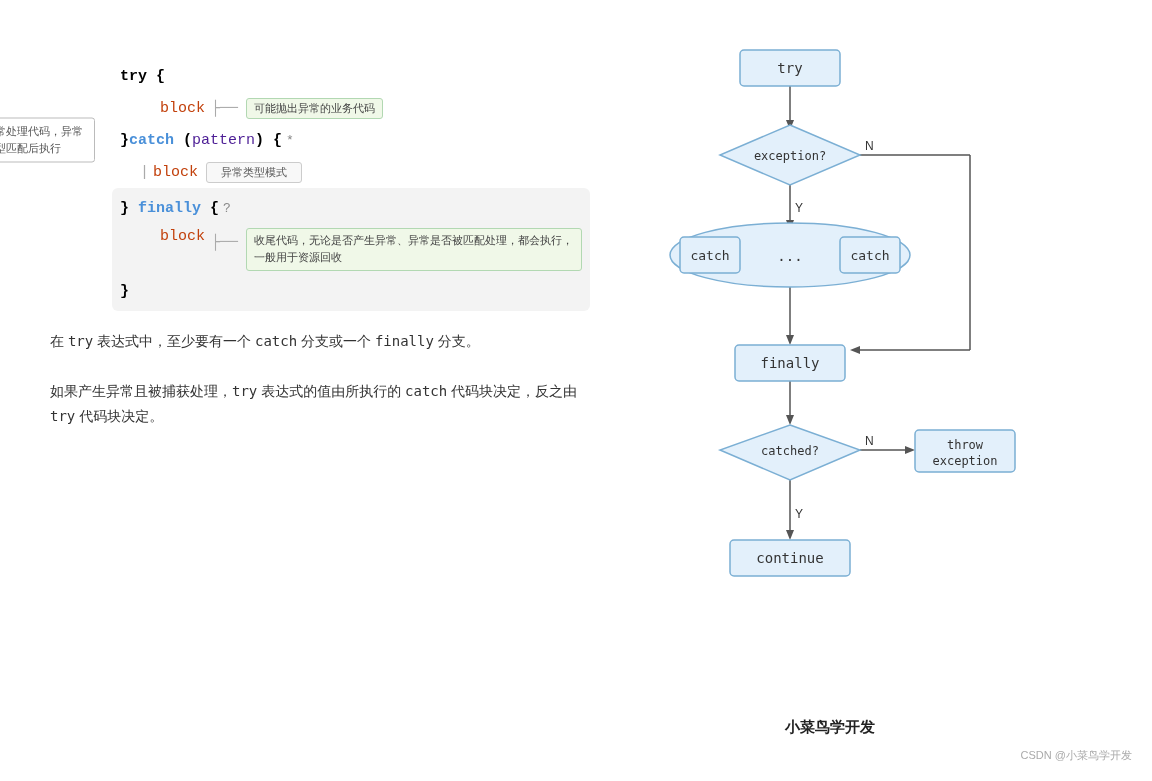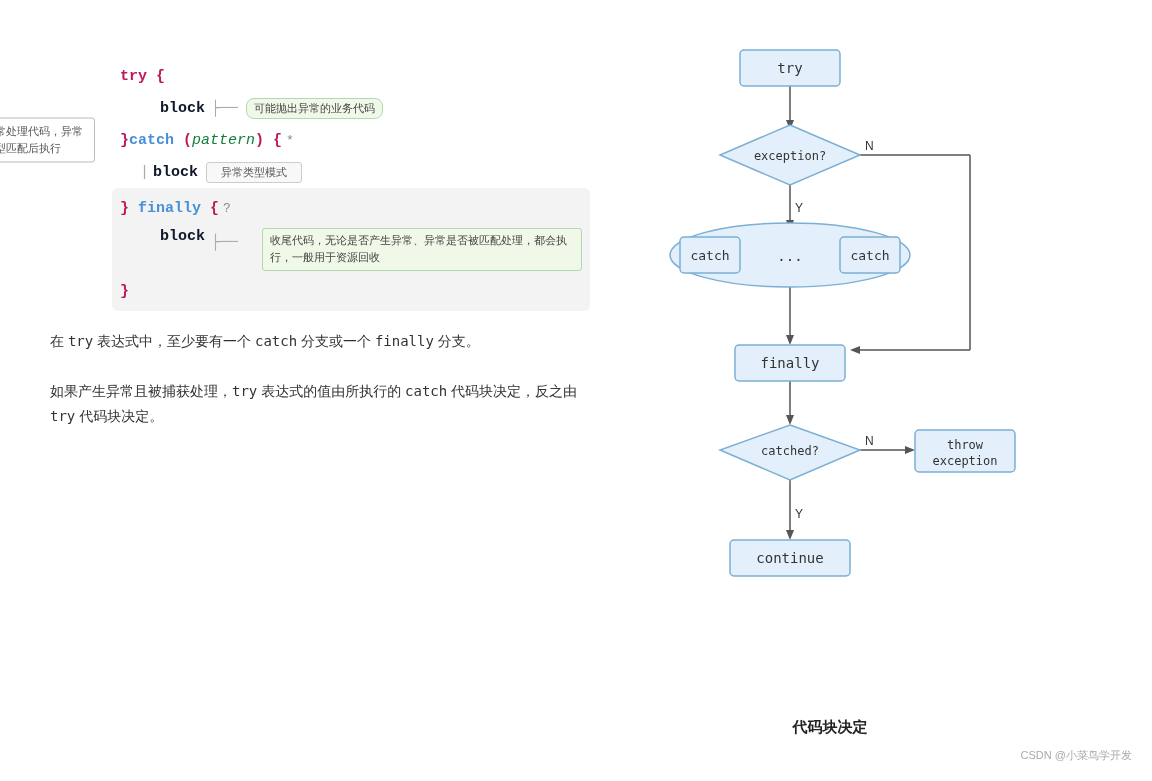--- a/index.html
+++ b/index.html
@@ -19,24 +19,24 @@
       padding: 20px;
     }
 
     
     .left-panel {
       width: 580px;
       padding: 20px 10px 10px 30px;
       position: relative;
     }
 
-    .kw { color: #be185d; font-weight: bold; }
+    .kw { color: #000000; font-weight: bold; }
     .kw-blue { color: #4a90d9; font-weight: bold; }
-    .kw-teal { color: #0f172a; font-weight: bold; }
-    .kw-orange { color: #15803d; font-style: italic; }
+    .kw-teal { color: #c2410c; font-weight: normal; }
+    .kw-orange { color: #4c1d95; }
 
     .desc-text {
       font-size: 14px;
       color: #333;
       line-height: 1.8;
       margin-top: 20px;
     }
 
     .desc-text .inline-code {
       font-family: 'Consolas', monospace;
@@ -86,21 +86,21 @@
       height: 32px;
       position: relative;
       font-family: 'Consolas', 'Courier New', monospace;
       font-size: 15px;
     }
 
     .ann-box {
       display: inline-block;
       background: #f0f8e8;
       border: 1px solid #b2d8b2;
-      border-radius: 8px;
+      border-radius: 3px;
       font-size: 11px;
       color: #444;
       padding: 2px 7px;
       margin-left: 8px;
       white-space: nowrap;
     }
 
     .ann-box-gray {
       display: inline-block;
       background: #f8f8f8;
@@ -114,21 +114,21 @@
     }
 
     .ann-box-multi {
       display: inline-block;
       background: #f0f8e8;
       border: 1px solid #b2d8b2;
       border-radius: 3px;
       font-size: 11px;
       color: #444;
       padding: 4px 7px;
-      margin-left: 24px;
+      margin-left: 8px;
       line-height: 1.5;
       vertical-align: middle;
     }
 
     .side-note {
       position: absolute;
       left: -145px;
       top: 50%;
       transform: translateY(-50%);
       background: #fff;
@@ -271,17 +271,17 @@
         <text x="170" y="425" text-anchor="middle" font-family="Consolas,monospace" font-size="12" fill="#333">catched?</text>
 
         <rect x="295" y="400" width="100" height="42" rx="4" fill="#e3f0fb" stroke="#7bafd4" stroke-width="1.5"></rect>
         <text x="345" y="419" text-anchor="middle" font-family="Consolas,monospace" font-size="12" fill="#333">throw</text>
         <text x="345" y="435" text-anchor="middle" font-family="Consolas,monospace" font-size="12" fill="#333">exception</text>
 
         <rect x="110" y="510" width="120" height="36" rx="4" fill="#e3f0fb" stroke="#7bafd4" stroke-width="1.5"></rect>
         <text x="170" y="533" text-anchor="middle" font-family="Consolas,monospace" font-size="14" fill="#333">continue</text>
       </svg>
     </div>
-    <div class="flowchart-title">代码块决定</div>
+    <div class="flowchart-title">小菜鸟学开发</div>
   </div>
 </div>
 
 <div class="watermark">CSDN @小菜鸟学开发</div>
 
 </body></html>

